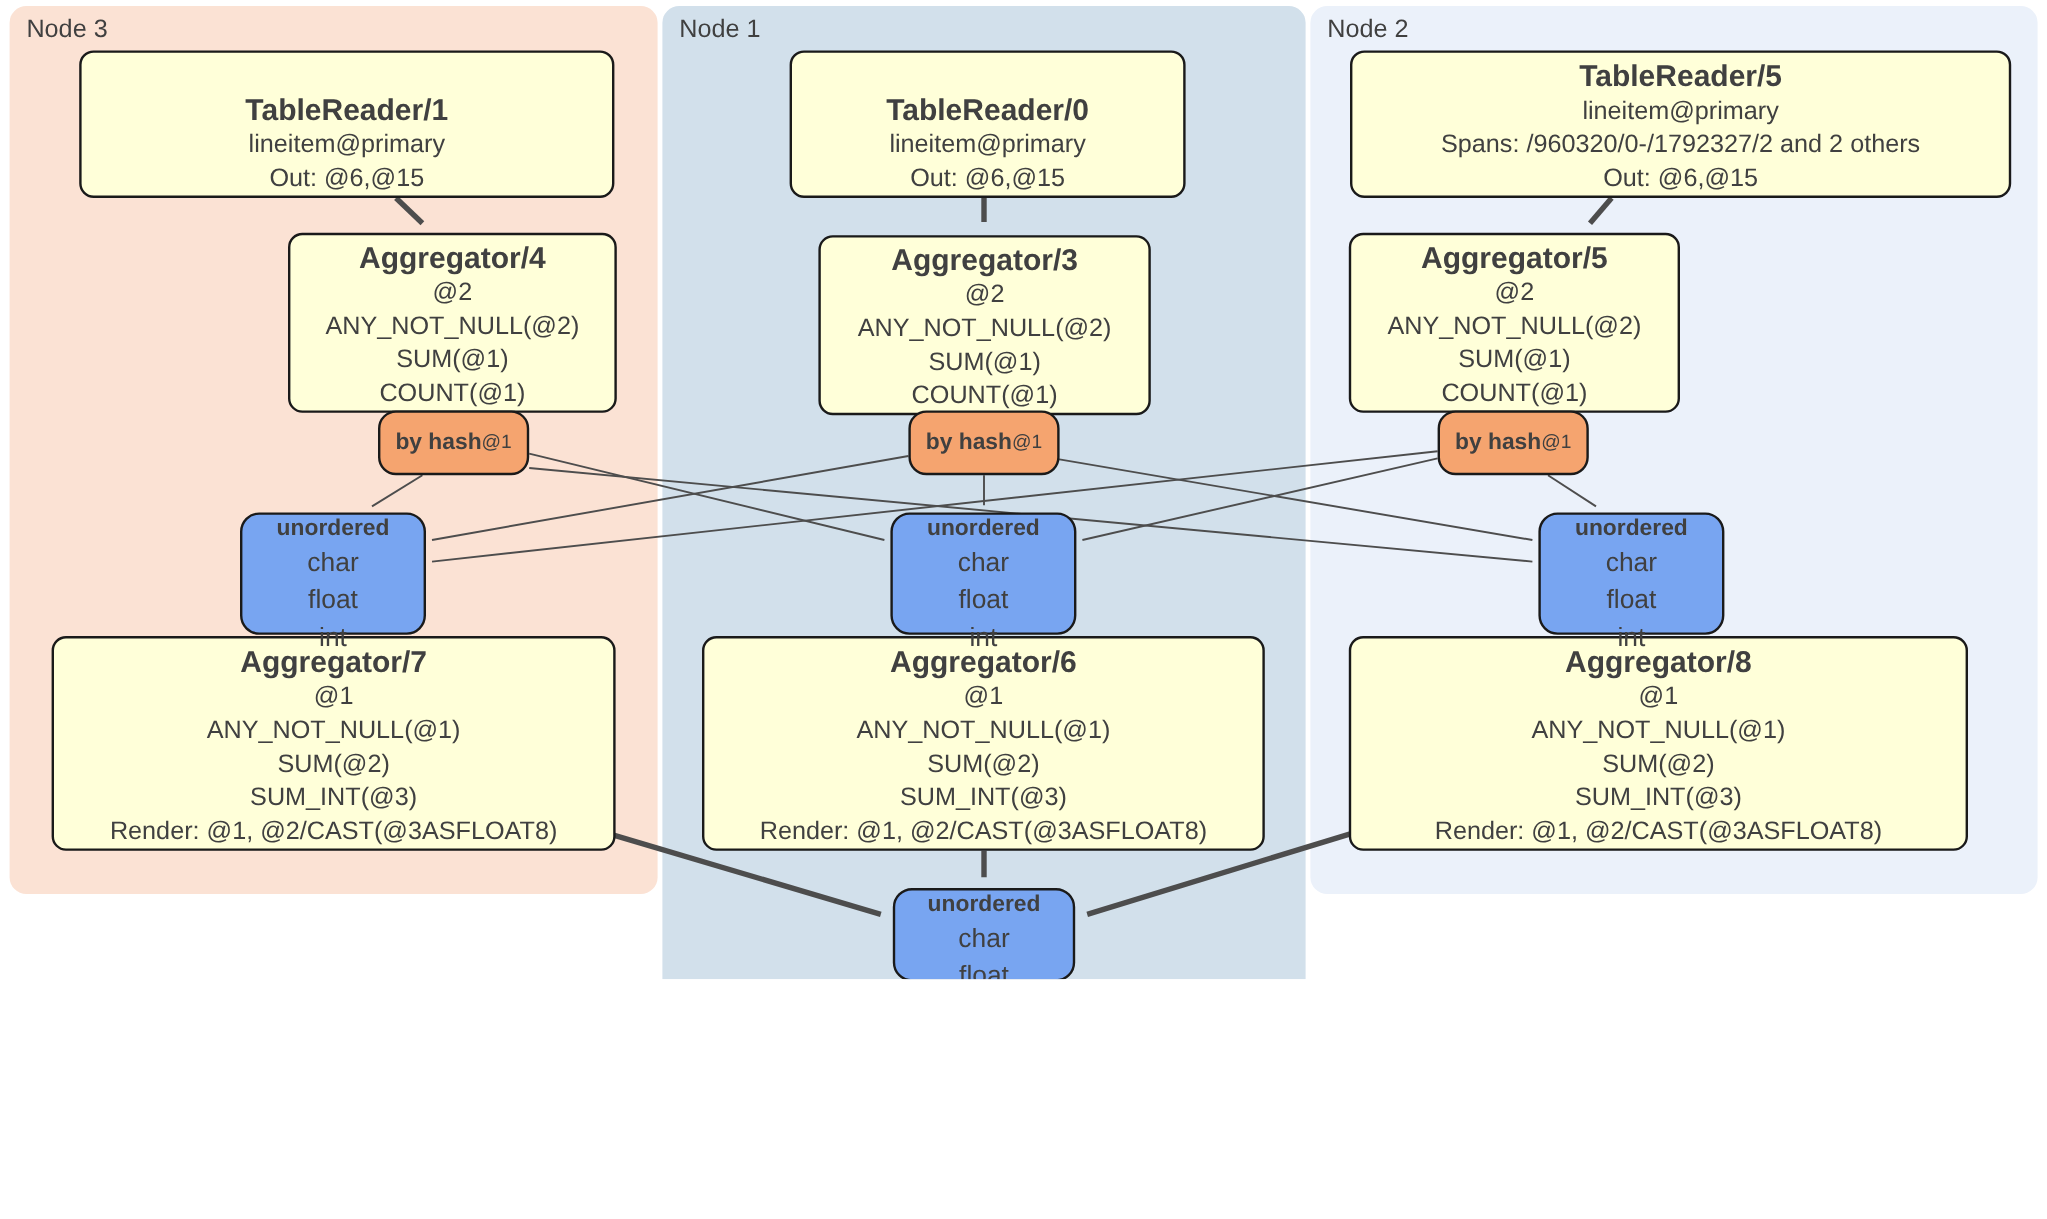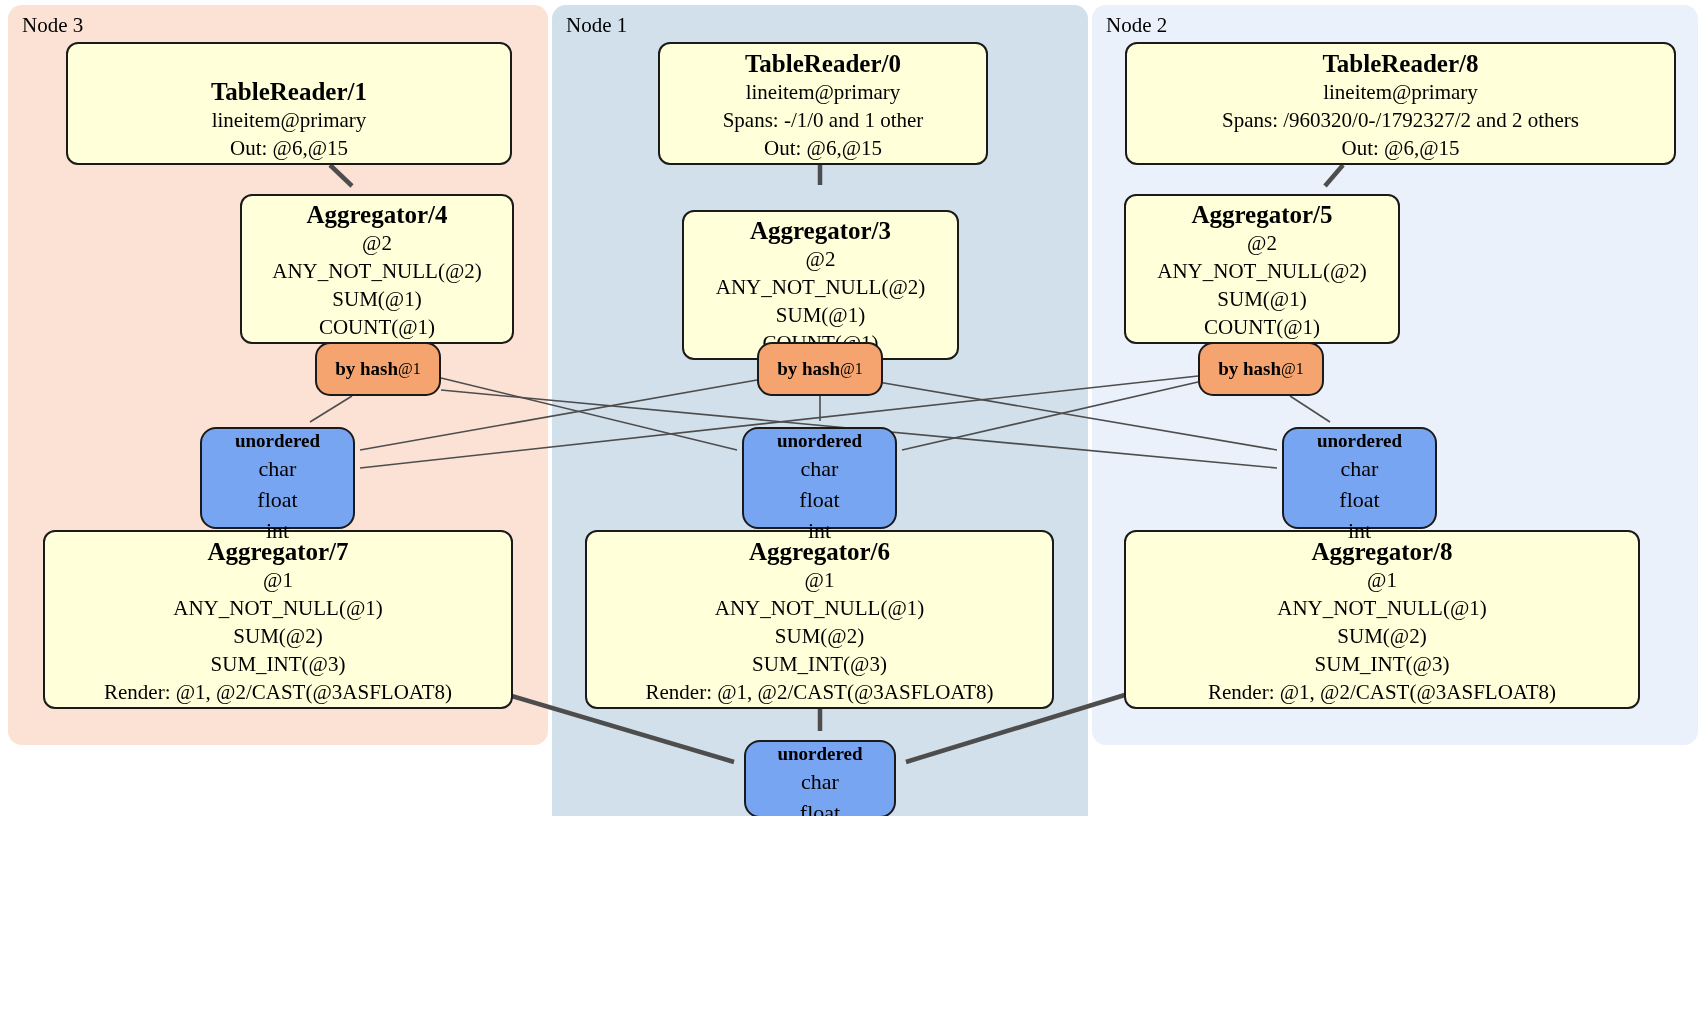--- a/index.html
+++ b/index.html
@@ -2,21 +2,21 @@
 <html style="--node3-bg: #fbe2d4; --node1-bg: #d2e0eb; --node2-bg: #ebf1fa; --processor-fill: #ffffd9; --router-fill: #f5a46f; --sync-fill: #78a5f1; --edge-color: #4d4d4d;"><head>
 <meta charset="utf-8">
 <style>
   :root{
     --node3-bg:#fbe2d4; --node1-bg:#d2e0eb; --node2-bg:#ebf1fa;
     --processor-fill:#ffffd9; --router-fill:#f5a46f; --sync-fill:#78a5f1;
     --edge-color:#4d4d4d;
   }
   html,body{margin:0;padding:0;background:#ffffff;}
   .canvas{position:relative;width:1706px;height:816px;background:#ffffff;
-    font-family:Liberation Serif, serif;color:#000000;overflow:hidden;}
+    font-family:Liberation Sans, sans-serif;color:#404040;overflow:hidden;}
   .group{position:absolute;border-radius:14px;}
   .group.g3{left:8px;top:5px;width:540px;height:740px;background:var(--node3-bg);}
   .group.g1{left:552px;top:5px;width:536px;height:1002px;background:var(--node1-bg);}
   .group.g2{left:1092px;top:5px;width:606px;height:740px;background:var(--node2-bg);}
   .glabel{position:absolute;left:14px;top:8px;font-size:21px;}
   .edges{position:absolute;left:0;top:0;pointer-events:none;}
   .edges path{fill:none;}
   .edges .thick{stroke:var(--edge-color);stroke-width:4.5;}
   .edges .thin{stroke:var(--edge-color);stroke-width:1.6;}
   .pbox{position:absolute;background:var(--processor-fill);border:2px solid #1a1a1a;
@@ -106,24 +106,23 @@
   <div class="sync" style="left:200px;top:427px;width:155px;height:102px">
     <div class="stitle">unordered</div>
     <div class="sline">char</div>
     <div class="sline">float</div>
     <div class="sline">int</div>
   </div>
 
   <div class="pbox" style="left:658px;top:42px;width:330px;height:123px">
     <div class="ptitle">TableReader/0</div>
     <div class="pline">lineitem@primary</div>
-    <div class="pline">Spans: -/1/0 and 1 other</div>
     <div class="pline">Out: @6,@15</div>
   </div>
-  <div class="pbox" style="left:682px;top:210px;width:277px;height:150px">
+  <div class="pbox" style="left:682px;top:196px;width:277px;height:150px">
     <div class="ptitle">Aggregator/3</div>
     <div class="pline">@2</div>
     <div class="pline">ANY_NOT_NULL(@2)</div>
     <div class="pline">SUM(@1)</div>
     <div class="pline">COUNT(@1)</div>
   </div>
   <div class="pbox" style="left:585px;top:530px;width:469px;height:179px">
     <div class="ptitle">Aggregator/6</div>
     <div class="pline">@1</div>
     <div class="pline">ANY_NOT_NULL(@1)</div>
@@ -136,21 +135,21 @@
     <div class="rline">@1</div>
   </div>
   <div class="sync" style="left:742px;top:427px;width:155px;height:102px">
     <div class="stitle">unordered</div>
     <div class="sline">char</div>
     <div class="sline">float</div>
     <div class="sline">int</div>
   </div>
 
   <div class="pbox" style="left:1125px;top:42px;width:551px;height:123px">
-    <div class="ptitle">TableReader/8</div>
+    <div class="ptitle">TableReader/5</div>
     <div class="pline">lineitem@primary</div>
     <div class="pline">Spans: /960320/0-/1792327/2 and 2 others</div>
     <div class="pline">Out: @6,@15</div>
   </div>
   <div class="pbox" style="left:1124px;top:194px;width:276px;height:150px">
     <div class="ptitle">Aggregator/5</div>
     <div class="pline">@2</div>
     <div class="pline">ANY_NOT_NULL(@2)</div>
     <div class="pline">SUM(@1)</div>
     <div class="pline">COUNT(@1)</div>

